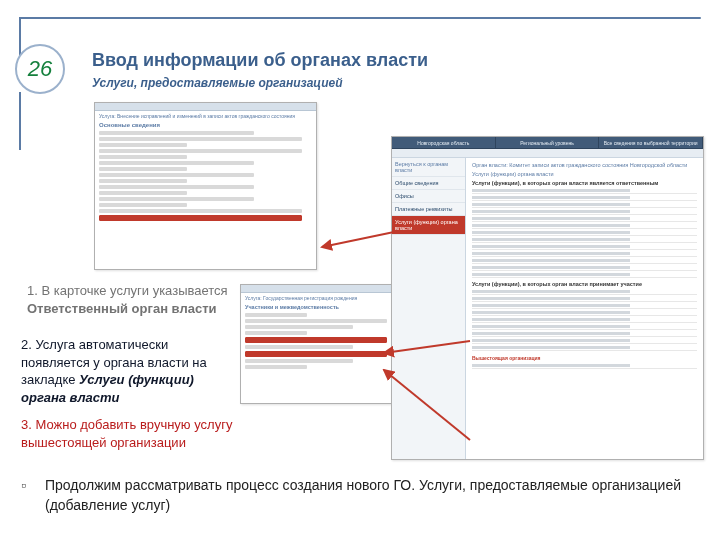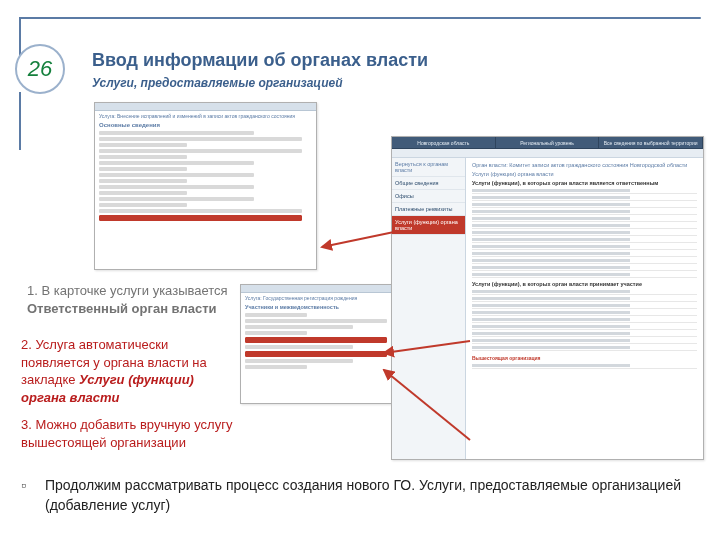--- a/index.html
+++ b/index.html
@@ -54,21 +54,21 @@
   }
   .subtitle {
     position: absolute;
     top: 76px; left: 92px;
     color: #3b5f8c;
     font-style: italic;
     font-weight: bold;
     font-size: 12px;
   }
   .note1 { position:absolute; top:282px; left:27px; width:208px; font-size:13px; color:#737373; line-height:1.35; }
-  .note2 { position:absolute; top:336px; left:21px; width:219px; font-size:13px; color:#b91c1c; line-height:1.35; }
+  .note2 { position:absolute; top:336px; left:21px; width:219px; font-size:13px; color:#0f172a; line-height:1.35; }
   .note3 { position:absolute; top:416px; left:21px; width:219px; font-size:13px; color:#b91c1c; line-height:1.35; }
   .bottom {
     position:absolute; top:476px; left:21px; right:20px;
     font-size:14px; color:#222; line-height:1.4;
     display:flex; align-items:flex-start;
   }
   .bottom .bullet { width:24px; flex-shrink:0; font-size:14px; color:#444; }
   
   .shot {
     position:absolute; background:#fff; border:1px solid #b0b0b0;

